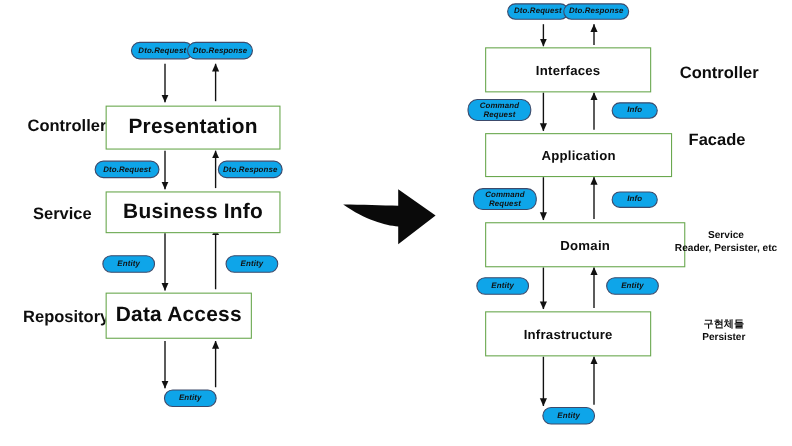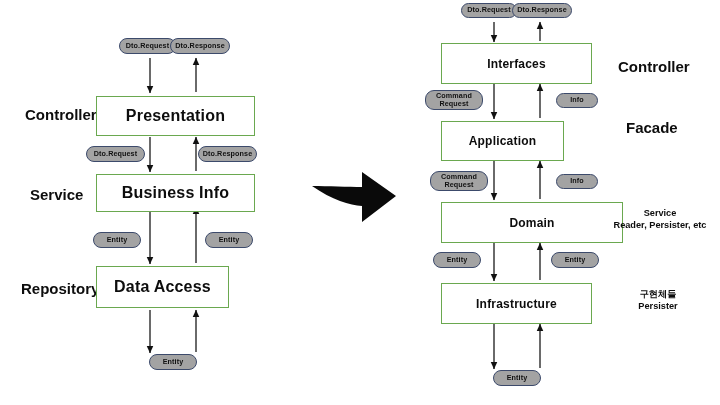--- a/index.html
+++ b/index.html
@@ -15,37 +15,38 @@
   .layer-box {
     position: absolute;
     border: 1.6px solid #6aa84f;
     background: #ffffff;
     display: flex; align-items: center; justify-content: center;
     font-weight: bold;
     color: #0d0d0d;
     letter-spacing: .2px;
     white-space: nowrap;
   }
-  .layer-box.left  { font-size: 16px; }
+  .layer-box.left  { font-size: 19px; }
   .layer-box.right { font-size: 12px; }
 
   
   .pill {
     position: absolute;
     border: 1.3px solid #3c4a6b;
     border-radius: 9px;
-    background: #a3a3a3;
+    background: #0ea5e9;
     color: #111;
     font-size: 7.2px;
     font-weight: bold;
     display: flex; align-items: center; justify-content: center;
     text-align: center;
     line-height: 1.12;
     white-space: pre-line;
     letter-spacing: .1px;
+    font-style: italic;
   }
 
   
   .role {
     position: absolute;
     font-size: 15px;
     font-weight: bold;
     color: #0d0d0d;
     white-space: pre-line;
     line-height: 1.25;
@@ -117,21 +118,21 @@
     <div class="pill" style="left:86px;  top:146px; width:59px; height:16px;">Dto.Request</div>
     <div class="pill" style="left:198px; top:146px; width:59px; height:16px;">Dto.Response</div>
     <div class="pill" style="left:93px;  top:232px; width:48px; height:16px;">Entity</div>
     <div class="pill" style="left:205px; top:232px; width:48px; height:16px;">Entity</div>
     <div class="pill" style="left:149px; top:354px; width:48px; height:16px;">Entity</div>
   </div>
 
   <div>
 
     <div class="layer-box right" style="left:441px; top:43px;  width:151px; height:41px;">Interfaces</div>
-    <div class="layer-box right" style="left:441px; top:121px; width:123px; height:40px;">Application</div>
+    <div class="layer-box right" style="left:441px; top:121px; width:170px; height:40px;">Application</div>
     <div class="layer-box right" style="left:441px; top:202px; width:182px; height:41px;">Domain</div>
     <div class="layer-box right" style="left:441px; top:283px; width:151px; height:41px;">Infrastructure</div>
 
     <div class="role" style="left:618px; top:58px;">Controller</div>
     <div class="role" style="left:626px; top:119px;">Facade</div>
     <div class="role center small" style="left:602px; top:208px; width:116px;">Service
 Reader, Persister, etc</div>
     <div class="role center small" style="left:608px; top:289px; width:100px;">구현체들
 Persister</div>
 

